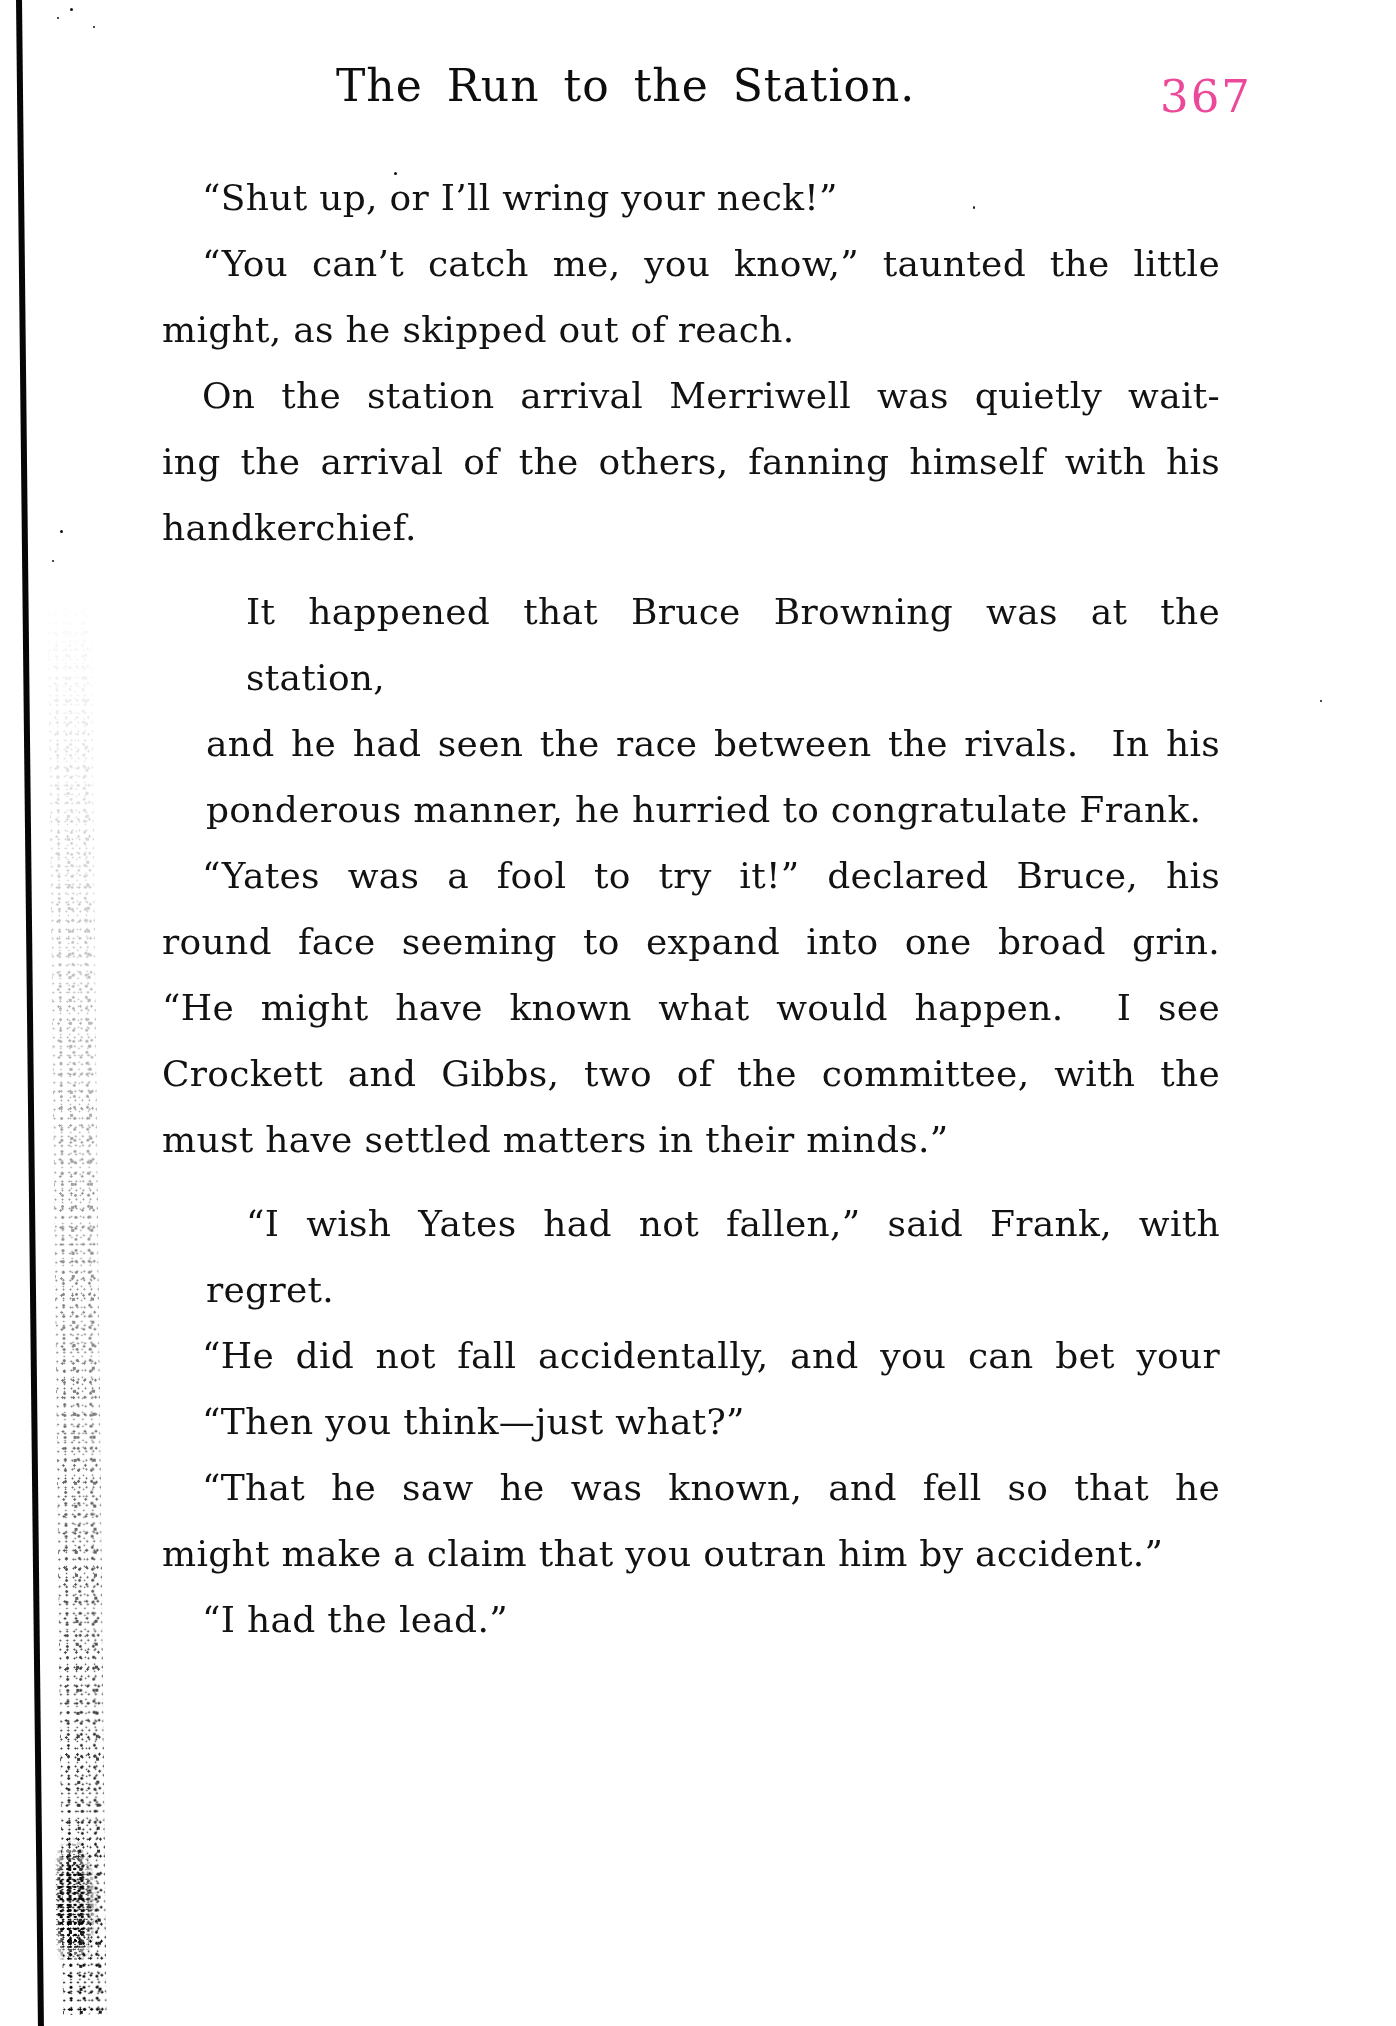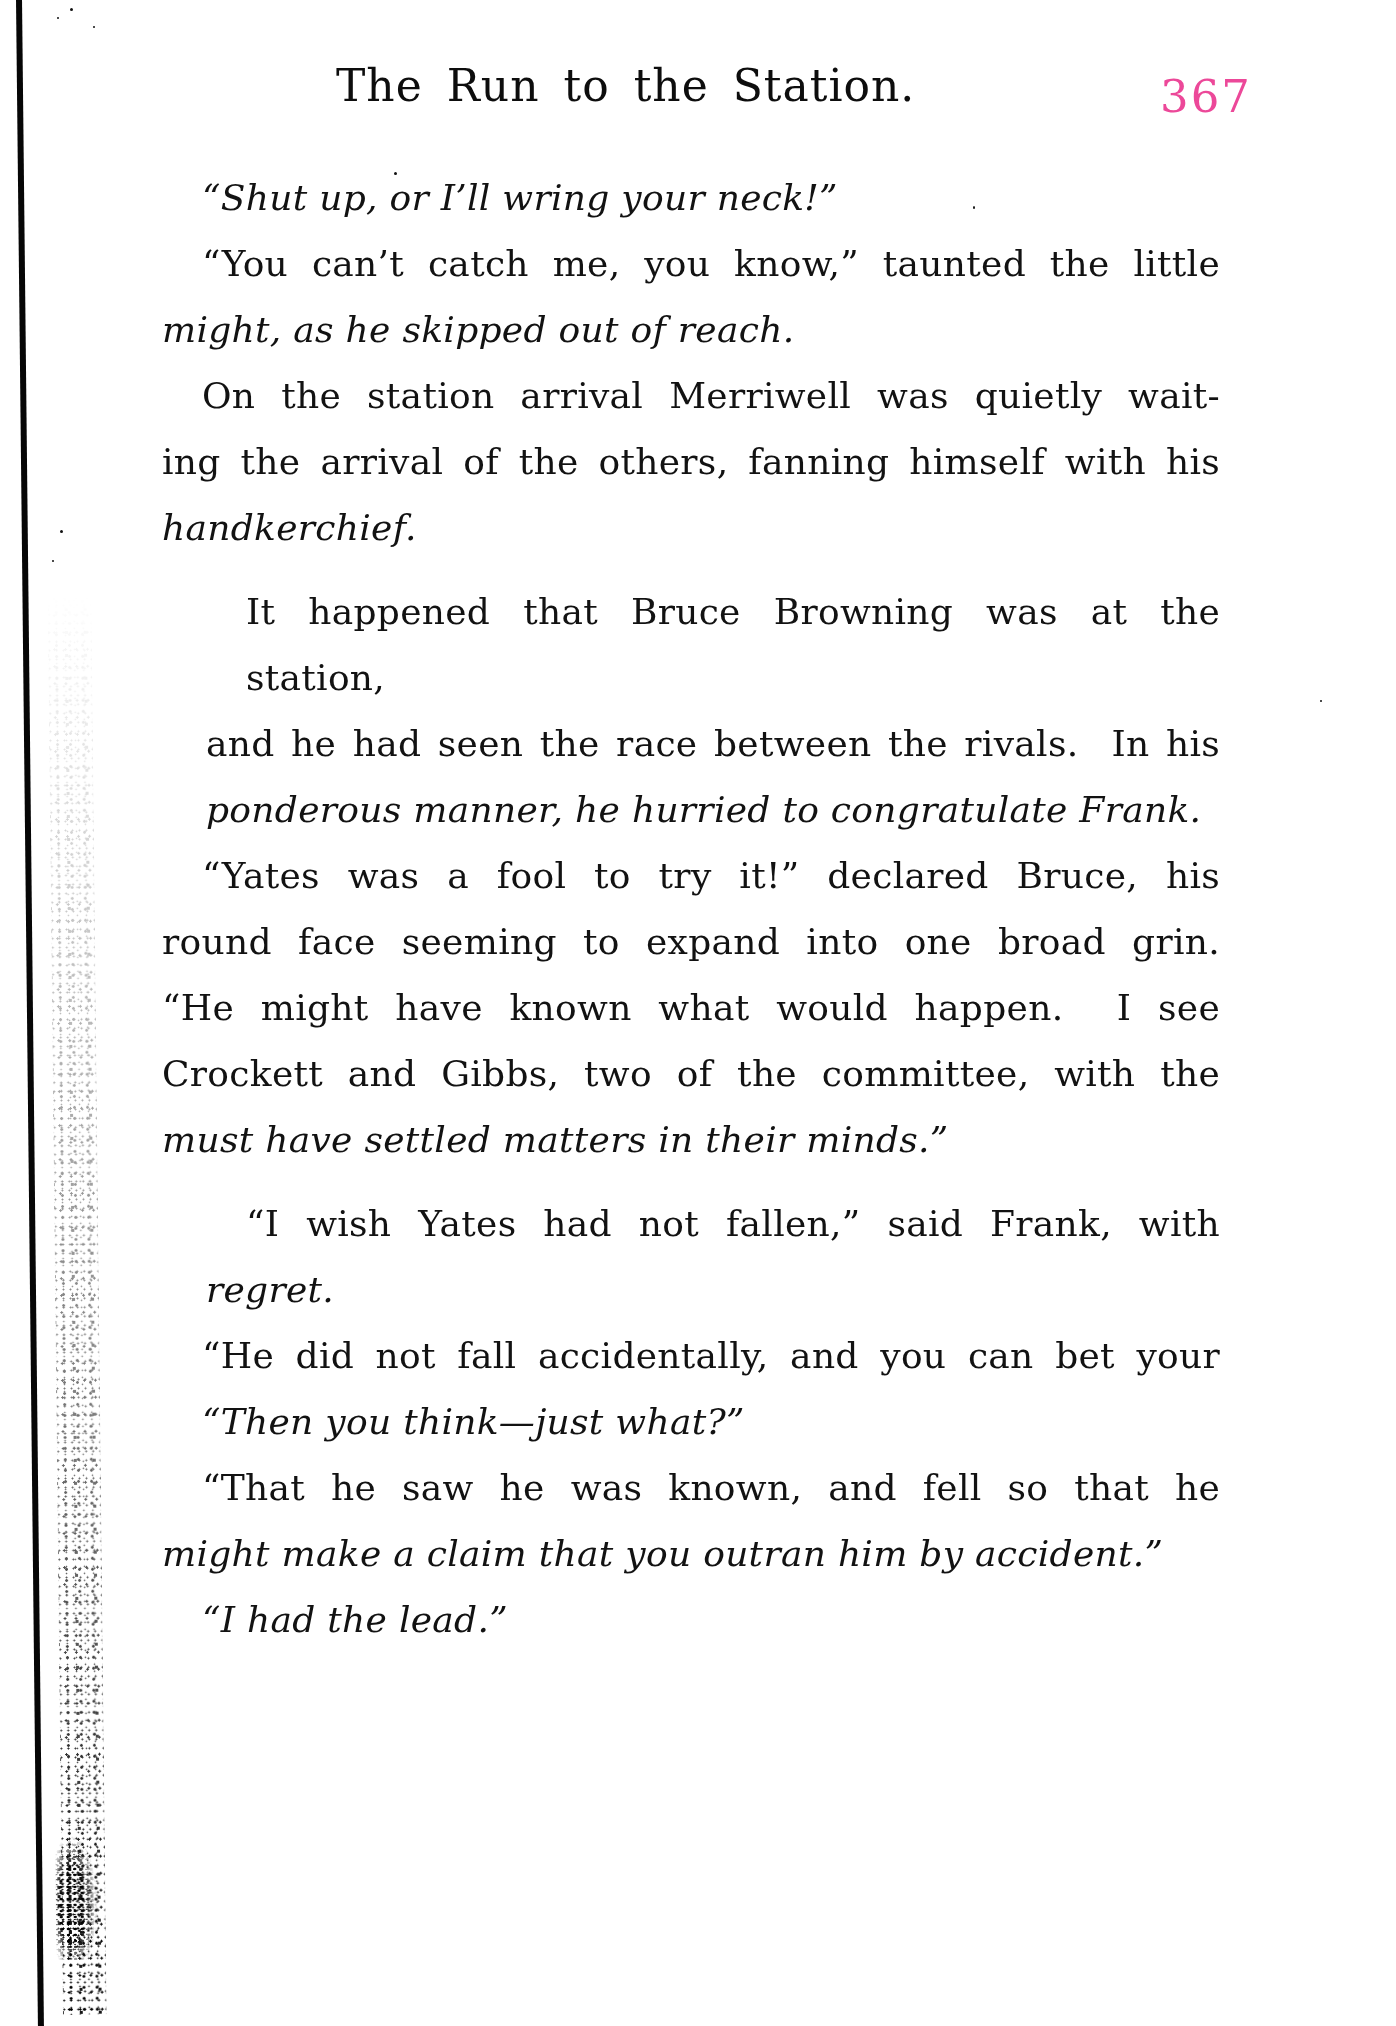--- a/index.html
+++ b/index.html
@@ -90,21 +90,21 @@
     color: #121212;
     letter-spacing: 0.3px;
   }
   .para { margin: 0; }
   .para.space-before { margin-top: 18px; margin-left: 44px; }
   .line {
     white-space: pre-wrap;
     text-align: justify;
     text-align-last: justify;
   }
-  .line.ll { text-align-last: left; font-style: italic; }
+  .line.ll { text-align-last: left; }
   .line.fl { padding-left: 40px; }
 </style>
 </head>
 <body>
 
 <div class="page">
 
   <div class="edge-wrap">
     <div class="spine-line"></div>
     <div class="noise noise-band"></div>

